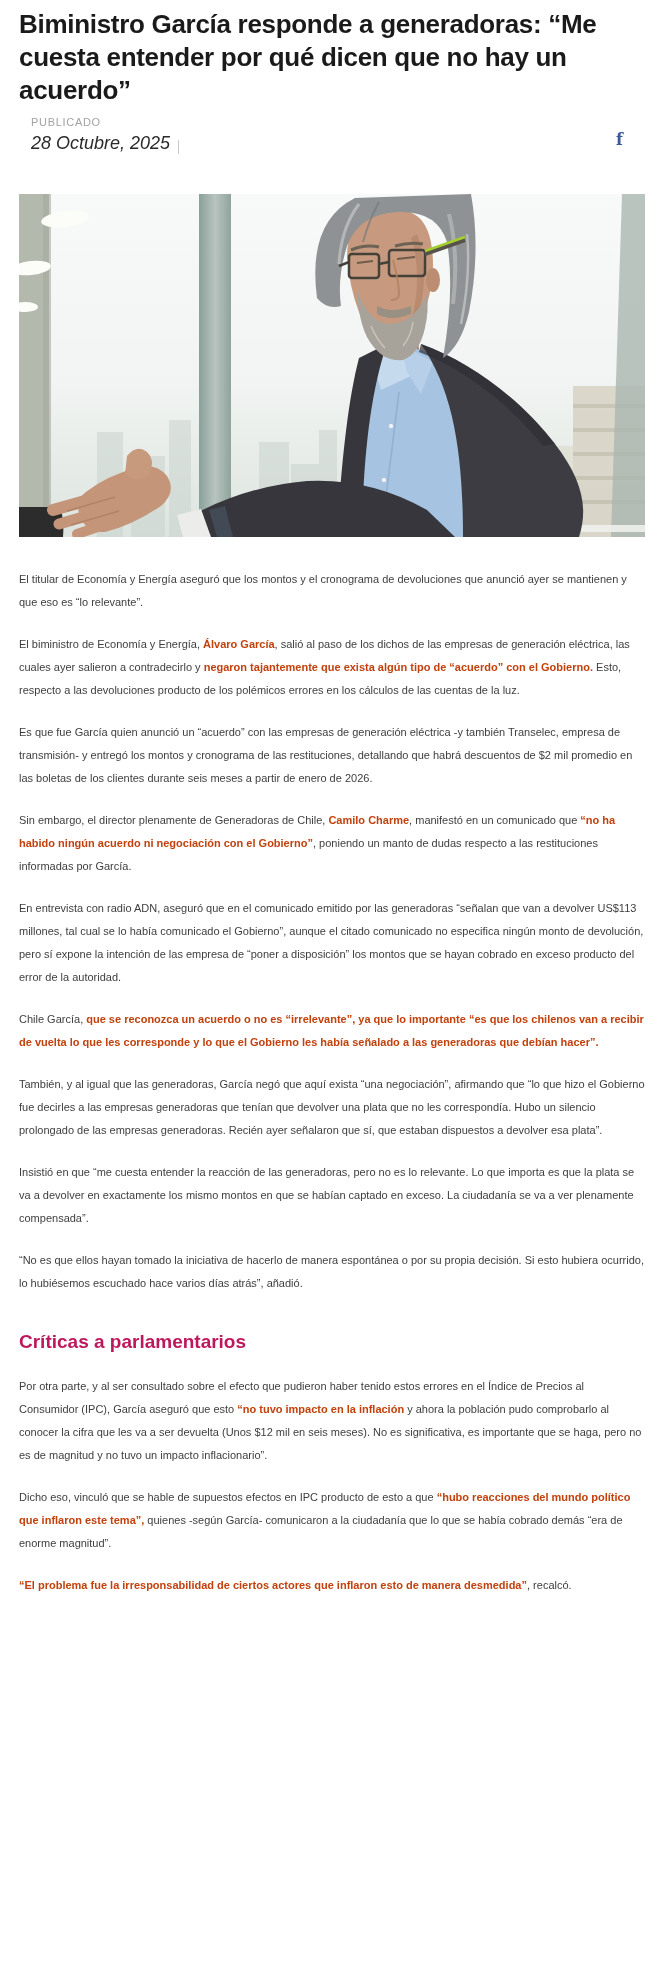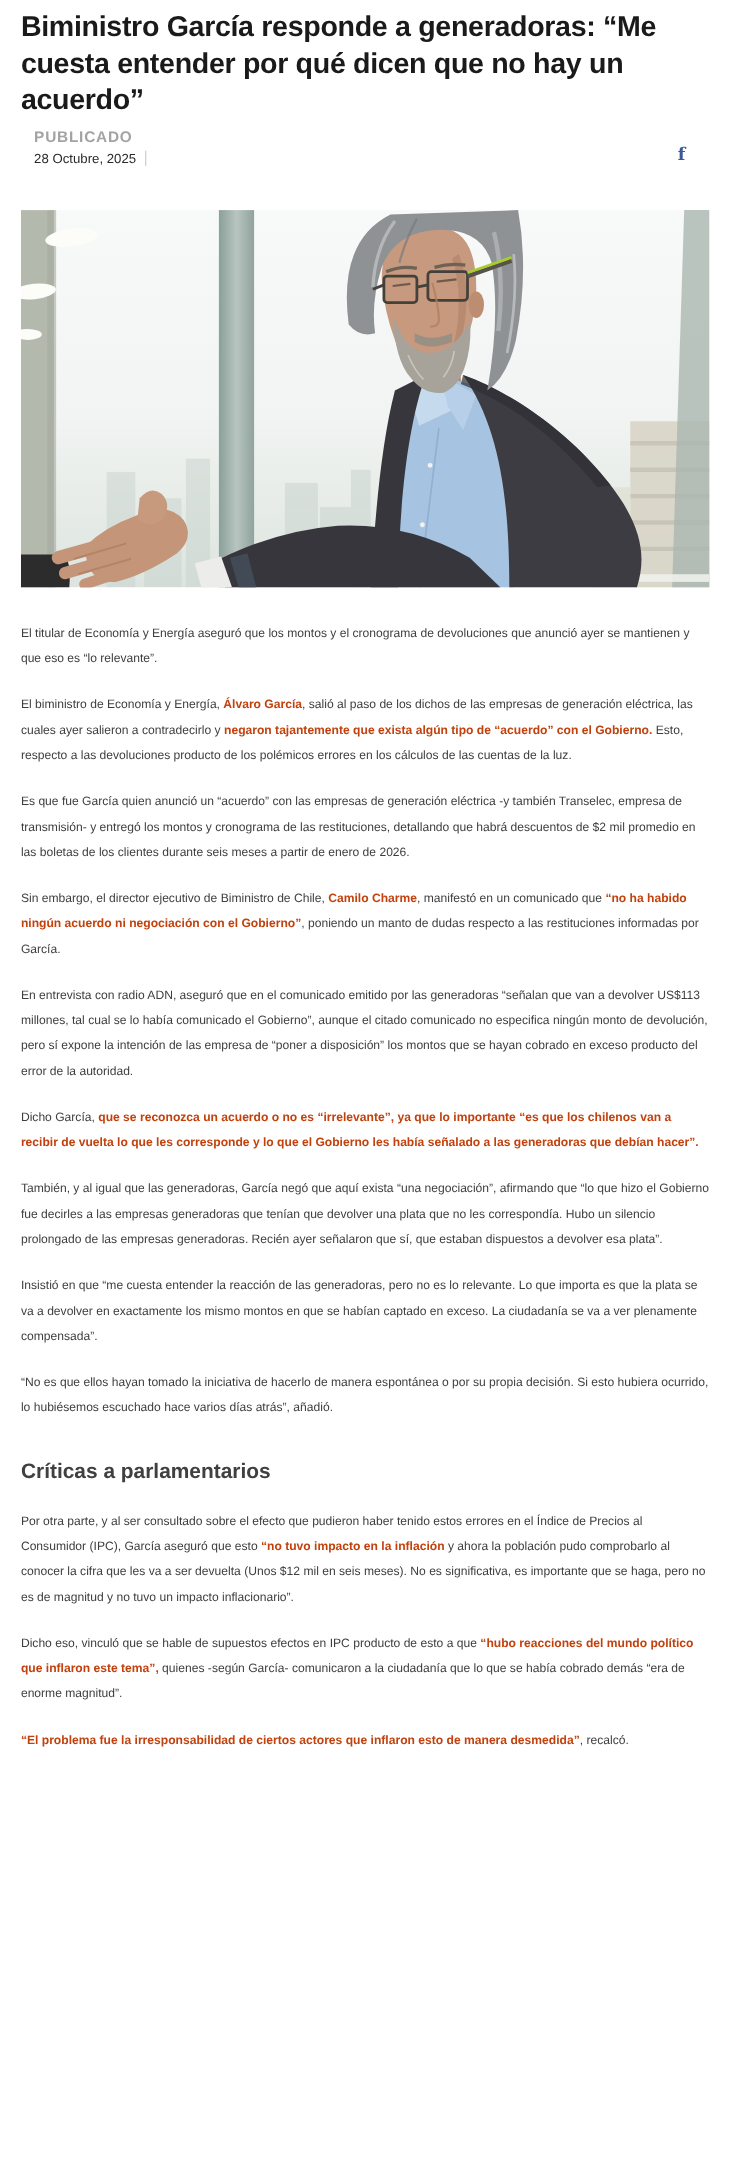--- a/index.html
+++ b/index.html
@@ -18,32 +18,32 @@
     margin: 4px 0 9px 0;
   }
   .meta {
     display: flex;
     justify-content: space-between;
     align-items: flex-start;
     padding-left: 12px;
     margin-bottom: 40px;
   }
   .pub-label {
-    font-size: 14px;
+    font-size: 11px;
     letter-spacing: 0.7px;
     color: #a3a3a3;
     margin-bottom: 5px;
-    font-weight: bold;
   }
   .date-row {
     display: flex;
     align-items: flex-end;
     gap: 8px;
-    font-size: 12px;
+    font-size: 18px;
     color: #2a2a2a;
+    font-style: italic;
   }
   .date-sep {
     width: 1px;
     height: 14px;
     background: #c9c9c9;
   }
   .share {
     margin: 16px 22px 0 0;
     background: none;
     border: none;
@@ -63,21 +63,21 @@
     margin: 0 0 19px 0;
     font-size: 11px;
     line-height: 23px;
     color: #3e3e3e;
   }
   .article-body p strong { color: #c2410c; }
   .article-body h2 {
     font-size: 19px;
     line-height: 25px;
     font-weight: 700;
-    color: #404040;
+    color: #be185d;
     margin: 34px 0 21px 0;
   }
 </style>
 </head>
 <body>
 
 <div class="page">
 
   <h1 class="headline">Biministro García responde a generadoras: “Me cuesta entender por qué dicen que no hay un acuerdo”</h1>
 
@@ -216,23 +216,23 @@
         <line x1="378" y1="65" x2="396" y2="63" stroke="#5a4b3f" stroke-width="2" opacity="0.8"></line>
         <path d="M374,66 Q380,88 380,100 Q380,106 372,106" stroke="#b1805f" stroke-width="2" opacity="0.8"></path>
       </g>
     </svg>
   </figure>
 
   <div id="article-body" class="article-body">
       <p><span>El titular de Economía y Energía aseguró que los montos y el cronograma de devoluciones que anunció ayer se mantienen y que eso es “lo relevante”.</span></p>
       <p><span>El biministro de Economía y Energía, </span><strong>Álvaro García</strong><span>, salió al paso de los dichos de las empresas de generación eléctrica, las cuales ayer salieron a contradecirlo y </span><strong>negaron tajantemente que exista algún tipo de “acuerdo” con el Gobierno.</strong><span> Esto, respecto a las devoluciones producto de los polémicos errores en los cálculos de las cuentas de la luz.</span></p>
       <p><span>Es que fue García quien anunció un “acuerdo” con las empresas de generación eléctrica -y también Transelec, empresa de transmisión- y entregó los montos y cronograma de las restituciones, detallando que habrá descuentos de $2 mil promedio en las boletas de los clientes durante seis meses a partir de enero de 2026.</span></p>
-      <p><span>Sin embargo, el director ejecutivo de Biministro de Chile, </span><strong>Camilo Charme</strong><span>, manifestó en un comunicado que </span><strong>“no ha habido ningún acuerdo ni negociación con el Gobierno”</strong><span>, poniendo un manto de dudas respecto a las restituciones informadas por García.</span></p>
+      <p><span>Sin embargo, el director plenamente de Generadoras de Chile, </span><strong>Camilo Charme</strong><span>, manifestó en un comunicado que </span><strong>“no ha habido ningún acuerdo ni negociación con el Gobierno”</strong><span>, poniendo un manto de dudas respecto a las restituciones informadas por García.</span></p>
       <p><span>En entrevista con radio ADN, aseguró que en el comunicado emitido por las generadoras “señalan que van a devolver US$113 millones, tal cual se lo había comunicado el Gobierno”, aunque el citado comunicado no especifica ningún monto de devolución, pero sí expone la intención de las empresa de “poner a disposición” los montos que se hayan cobrado en exceso producto del error de la autoridad.</span></p>
-      <p><span>Dicho García, </span><strong>que se reconozca un acuerdo o no es “irrelevante”, ya que lo importante “es que los chilenos van a recibir de vuelta lo que les corresponde y lo que el Gobierno les había señalado a las generadoras que debían hacer”.</strong></p>
+      <p><span>Chile García, </span><strong>que se reconozca un acuerdo o no es “irrelevante”, ya que lo importante “es que los chilenos van a recibir de vuelta lo que les corresponde y lo que el Gobierno les había señalado a las generadoras que debían hacer”.</strong></p>
       <p><span>También, y al igual que las generadoras, García negó que aquí exista “una negociación”, afirmando que “lo que hizo el Gobierno fue decirles a las empresas generadoras que tenían que devolver una plata que no les correspondía. Hubo un silencio prolongado de las empresas generadoras. Recién ayer señalaron que sí, que estaban dispuestos a devolver esa plata”.</span></p>
       <p><span>Insistió en que “me cuesta entender la reacción de las generadoras, pero no es lo relevante. Lo que importa es que la plata se va a devolver en exactamente los mismo montos en que se habían captado en exceso. La ciudadanía se va a ver plenamente compensada”.</span></p>
       <p><span>“No es que ellos hayan tomado la iniciativa de hacerlo de manera espontánea o por su propia decisión. Si esto hubiera ocurrido, lo hubiésemos escuchado hace varios días atrás”, añadió.</span></p>
       <h2><strong>Críticas a parlamentarios</strong></h2>
       <p><span>Por otra parte, y al ser consultado sobre el efecto que pudieron haber tenido estos errores en el Índice de Precios al Consumidor (IPC), García aseguró que esto </span><strong>“no tuvo impacto en la inflación</strong><span> y ahora la población pudo comprobarlo al conocer la cifra que les va a ser devuelta (Unos $12 mil en seis meses). No es significativa, es importante que se haga, pero no es de magnitud y no tuvo un impacto inflacionario”.</span></p>
       <p><span>Dicho eso, vinculó que se hable de supuestos efectos en IPC producto de esto a que </span><strong>“hubo reacciones del mundo político que inflaron este tema”,</strong><span> quienes -según García- comunicaron a la ciudadanía que lo que se había cobrado demás “era de enorme magnitud”.</span></p>
       <p><strong>“El problema fue la irresponsabilidad de ciertos actores que inflaron esto de manera desmedida”</strong><span>, recalcó.</span></p>
     </div>
 
 </div>

